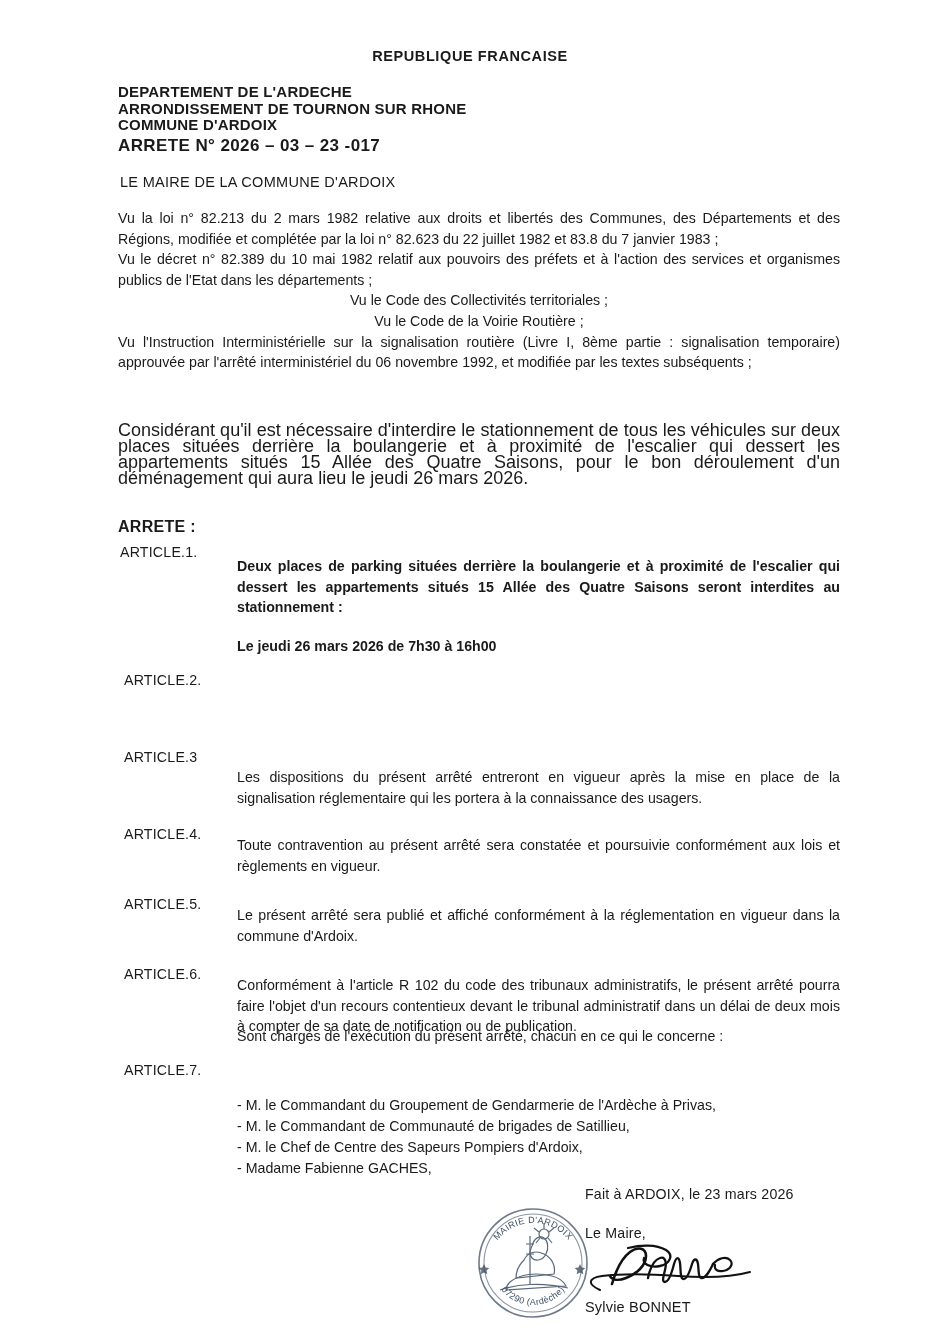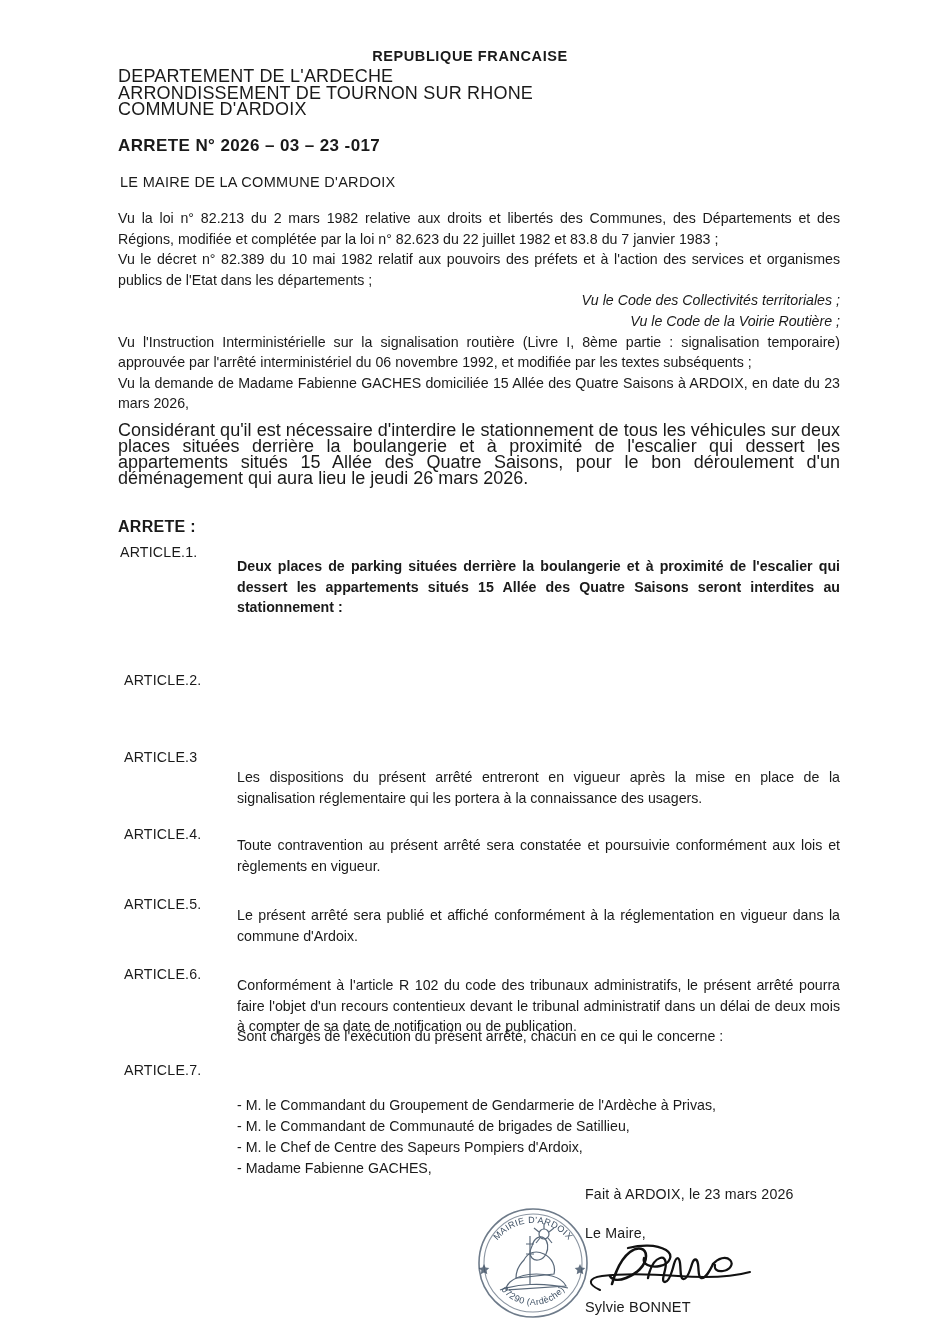--- a/index.html
+++ b/index.html
@@ -27,24 +27,24 @@
     top: 32px;
     left: 0;
     width: 940px;
     text-align: center;
     font-size: 14.5px;
     font-weight: bold;
     letter-spacing: 0.6px;
   }
   .admin-block {
     position: absolute;
-    top: 52px;
-    left: 118px;
-    font-size: 18px;
-    font-weight: normal;
+    top: 68px;
+    left: 118px;
+    font-size: 15px;
+    font-weight: bold;
     line-height: 16.5px;
     letter-spacing: 0.2px;
   }
   .arrete-number {
     position: absolute;
     top: 120px;
     left: 118px;
     width: 722px;
     text-align: left;
     font-size: 17px;
@@ -66,22 +66,21 @@
     left: 118px;
     width: 722px;
     font-size: 14.2px;
     line-height: 20.6px;
     text-align: justify;
   }
   .visas p {
     margin: 0;
   }
   .visas p.nojust {
-    text-align: right;
-    font-style: italic;
+    text-align: center;
   }
 
   .considerant {
     position: absolute;
     top: 406px;
     left: 118px;
     width: 722px;
     font-size: 18px;
     line-height: 16px;
     text-align: justify;
@@ -179,29 +178,29 @@
 
   <div class="arrete-number">ARRETE N° 2026 – 03 – 23 -017</div>
   <div class="le-maire-line">LE MAIRE DE LA COMMUNE D'ARDOIX</div>
 
   <div class="visas">
     <p>Vu la loi n° 82.213 du 2 mars 1982 relative aux droits et libertés des Communes, des Départements et des Régions, modifiée et complétée par la loi n° 82.623 du 22 juillet 1982 et 83.8 du 7 janvier 1983 ;</p>
     <p>Vu le décret n° 82.389 du 10 mai 1982 relatif aux pouvoirs des préfets et à l'action des services et organismes publics de l'Etat dans les départements ;</p>
     <p class="nojust">Vu le Code des Collectivités territoriales ;</p>
     <p class="nojust">Vu le Code de la Voirie Routière ;</p>
     <p>Vu l'Instruction Interministérielle sur la signalisation routière (Livre I, 8ème partie : signalisation temporaire) approuvée par l'arrêté interministériel du 06 novembre 1992, et modifiée par les textes subséquents ;</p>
-    <p>Vu la demande de Madame Fabienne GACHES domiciliée 15 Allée des Quatre Saisons à ARDOIX, en date du 23 mars 2026,</p>
   </div>
 
   <p class="considerant">Considérant qu'il est nécessaire d'interdire le stationnement de tous les véhicules sur deux places situées derrière la boulangerie et à proximité de l'escalier qui dessert les appartements situés 15 Allée des Quatre Saisons, pour le bon déroulement d'un déménagement qui aura lieu le jeudi 26 mars 2026.</p>
 
   <div class="arrete-heading">ARRETE :</div>
 
   <div class="article-label" style="top:528px; left:120px;">ARTICLE.1.</div>
   <p class="article-body bold" style="top:540px;">Deux places de parking situées derrière la boulangerie et à proximité de l'escalier qui dessert les appartements situés 15 Allée des Quatre Saisons seront interdites au stationnement :</p>
+  <p class="article-body bold left" style="top:620px;">Le jeudi 26 mars 2026 de 7h30 à 16h00</p>
 
   <div class="article-label" style="top:656px; left:124px;">ARTICLE.2.</div>
 
   <div class="article-label" style="top:733px; left:124px;">ARTICLE.3</div>
   <p class="article-body" style="top:751px;">Les dispositions du présent arrêté entreront en vigueur après la mise en place de la signalisation réglementaire qui les portera à la connaissance des usagers.</p>
 
   <div class="article-label" style="top:810px; left:124px;">ARTICLE.4.</div>
   <p class="article-body" style="top:819px;">Toute contravention au présent arrêté sera constatée et poursuivie conformément aux lois et règlements en vigueur.</p>
 
   <div class="article-label" style="top:880px; left:124px;">ARTICLE.5.</div>

